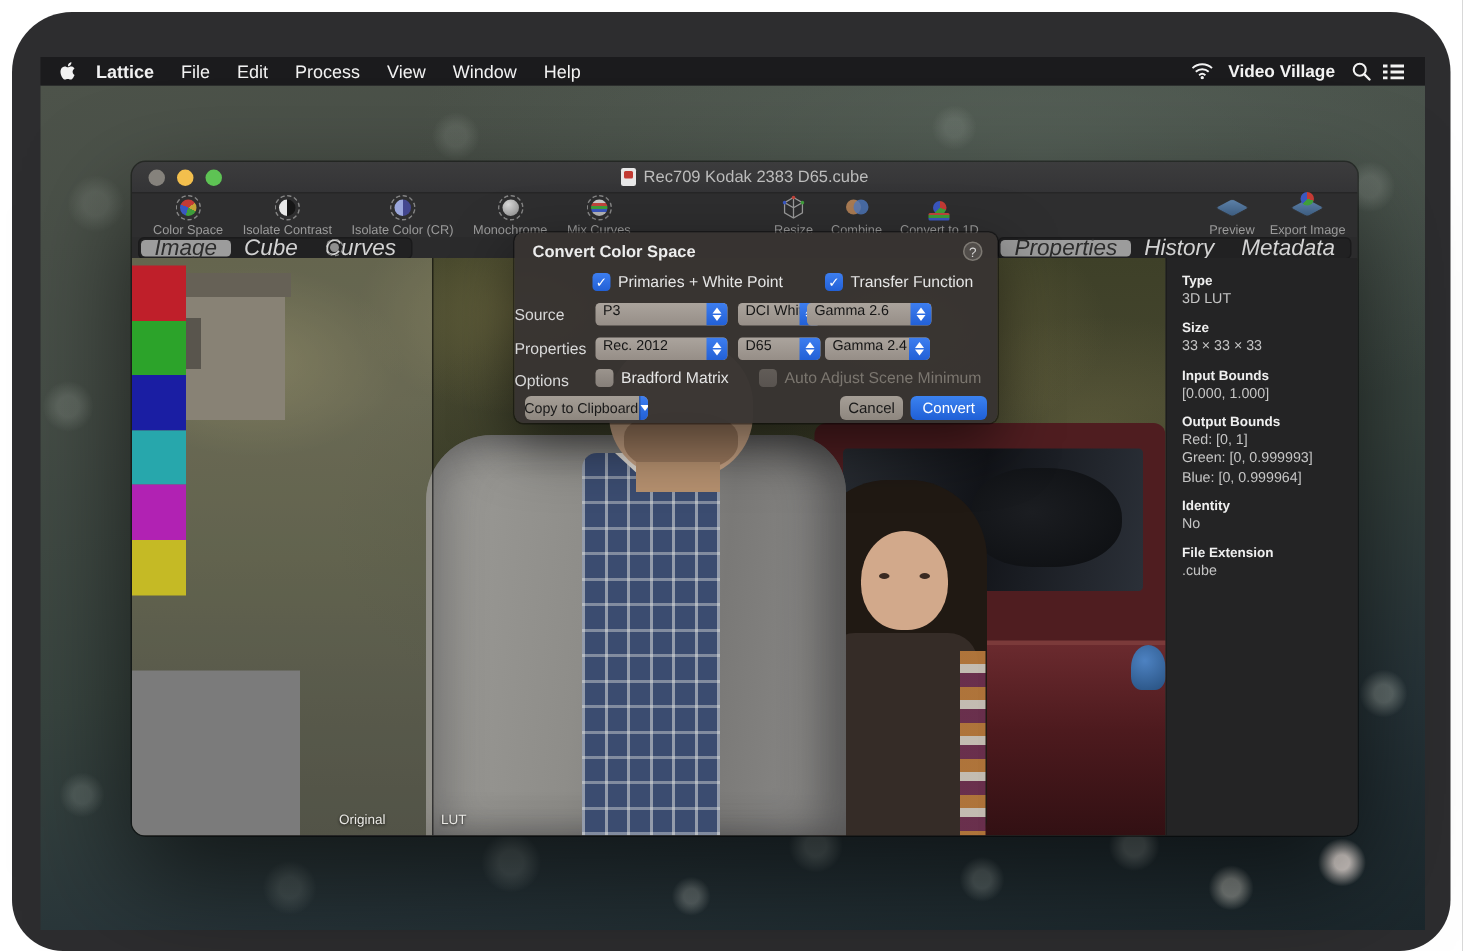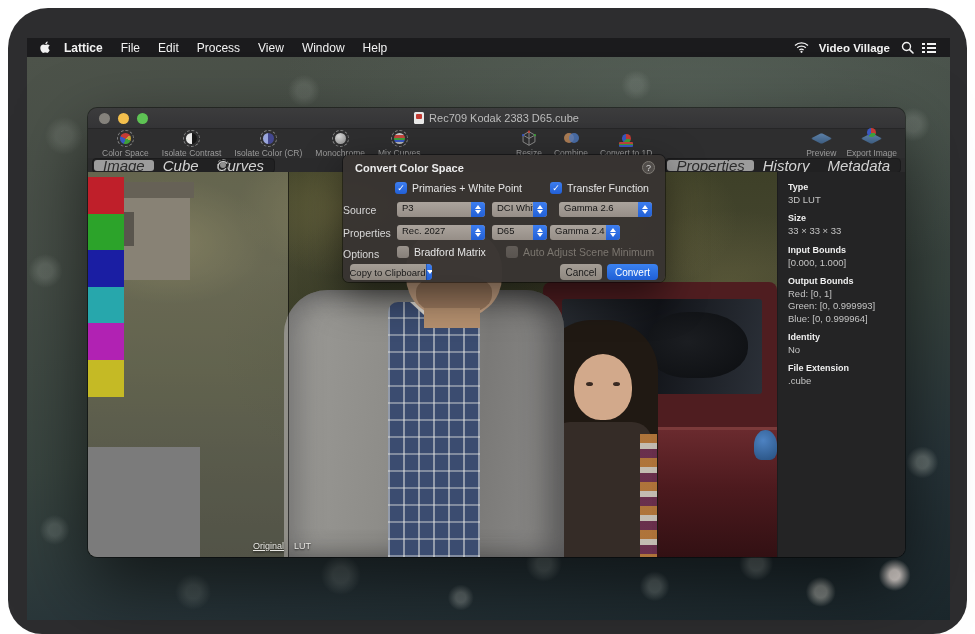--- a/index.html
+++ b/index.html
@@ -107,21 +107,21 @@
   .girl-face::before{content:"";position:absolute;left:12px;top:28px;width:7px;height:4px;background:#3a2a22;border-radius:50%;}
   .girl-face::after{content:"";position:absolute;right:12px;top:28px;width:7px;height:4px;background:#3a2a22;border-radius:50%;}
   .girl-top{left:462px;top:250px;width:102px;height:135px;background:#352c27;border-radius:20px 20px 0 0;}
   .girl-cardigan{left:552px;top:262px;width:17px;height:123px;background:repeating-linear-gradient(180deg,#b97a3c 0 9px,#cfc8bd 9px 15px,#6e3050 15px 24px);opacity:.92;}
   .washzone{left:0;top:0;width:200px;height:385px;background:rgba(213,207,191,.26);}
   .graycard{left:0;top:275px;width:112px;height:110px;background:#7b7b7b;}
   .swatches{left:0;top:5px;width:36px;}
   .swatch{width:36px;height:36.6px;}
   .divider{left:200px;top:0;width:1px;height:385px;background:rgba(8,8,8,.6);}
   .ph-label{top:369px;font-size:9px;color:#e9e8e4;text-shadow:0 1px 2px rgba(0,0,0,.8);}
-  .lab-original{left:138px;width:58px;text-align:right;text-decoration:underline;}
+  .lab-original{left:138px;width:58px;}
   .lab-lut{left:206px;}
   
   .sidepanel{width:128px;background:#242425;border-left:1px solid #1c1c1d;box-sizing:border-box;padding:10px 10px 0 10px;}
   .pg{margin-bottom:7px;}
   .pg-label{font-size:9px;font-weight:bold;color:#efefef;margin-bottom:2px;}
   .pg-val{font-size:9.5px;color:#c4c4c4;line-height:1.3;}
   
   .dialog{position:absolute;left:343px;top:155px;width:322px;height:127px;background:rgba(56,52,50,.97);border-radius:6px;z-index:9;box-shadow:0 14px 38px rgba(0,0,0,.55),0 0 0 1px rgba(0,0,0,.4);font-size:10.5px;color:#e5e5e5;}
   .dlg-title{position:absolute;left:12px;top:7px;font-size:11px;font-weight:bold;color:#ececec;}
   .help-btn{position:absolute;right:10px;top:6px;width:13px;height:13px;border-radius:50%;background:#514d4a;border:1px solid #7d7973;color:#d6d6d6;font-size:9px;display:flex;align-items:center;justify-content:center;box-sizing:border-box;}
@@ -391,31 +391,31 @@
           <i class="tri-dn"></i>
         </span>
     </div>
     <div class="popup" style="left:149px;top:47px;width:55px">
       <span class="popup-label">DCI White</span>
       <span class="stepper">
           <i class="tri-up"></i>
           <i class="tri-dn"></i>
         </span>
     </div>
-    <div class="popup" style="left:216px;top:47px;width:93px">
+    <div class="popup" style="left:195px;top:47px;width:83px">
       <span class="popup-label">Gamma 2.6</span>
       <span class="stepper">
           <i class="tri-up"></i>
           <i class="tri-dn"></i>
         </span>
     </div>
 
     <div class="dlg-rowlabel" style="top:72px">Properties</div>
     <div class="popup" style="left:54px;top:70px;width:88px">
-      <span class="popup-label">Rec. 2027</span>
+      <span class="popup-label">Rec. 2012</span>
       <span class="stepper">
           <i class="tri-up"></i>
           <i class="tri-dn"></i>
         </span>
     </div>
     <div class="popup" style="left:149px;top:70px;width:55px">
       <span class="popup-label">D65</span>
       <span class="stepper">
           <i class="tri-up"></i>
           <i class="tri-dn"></i>

